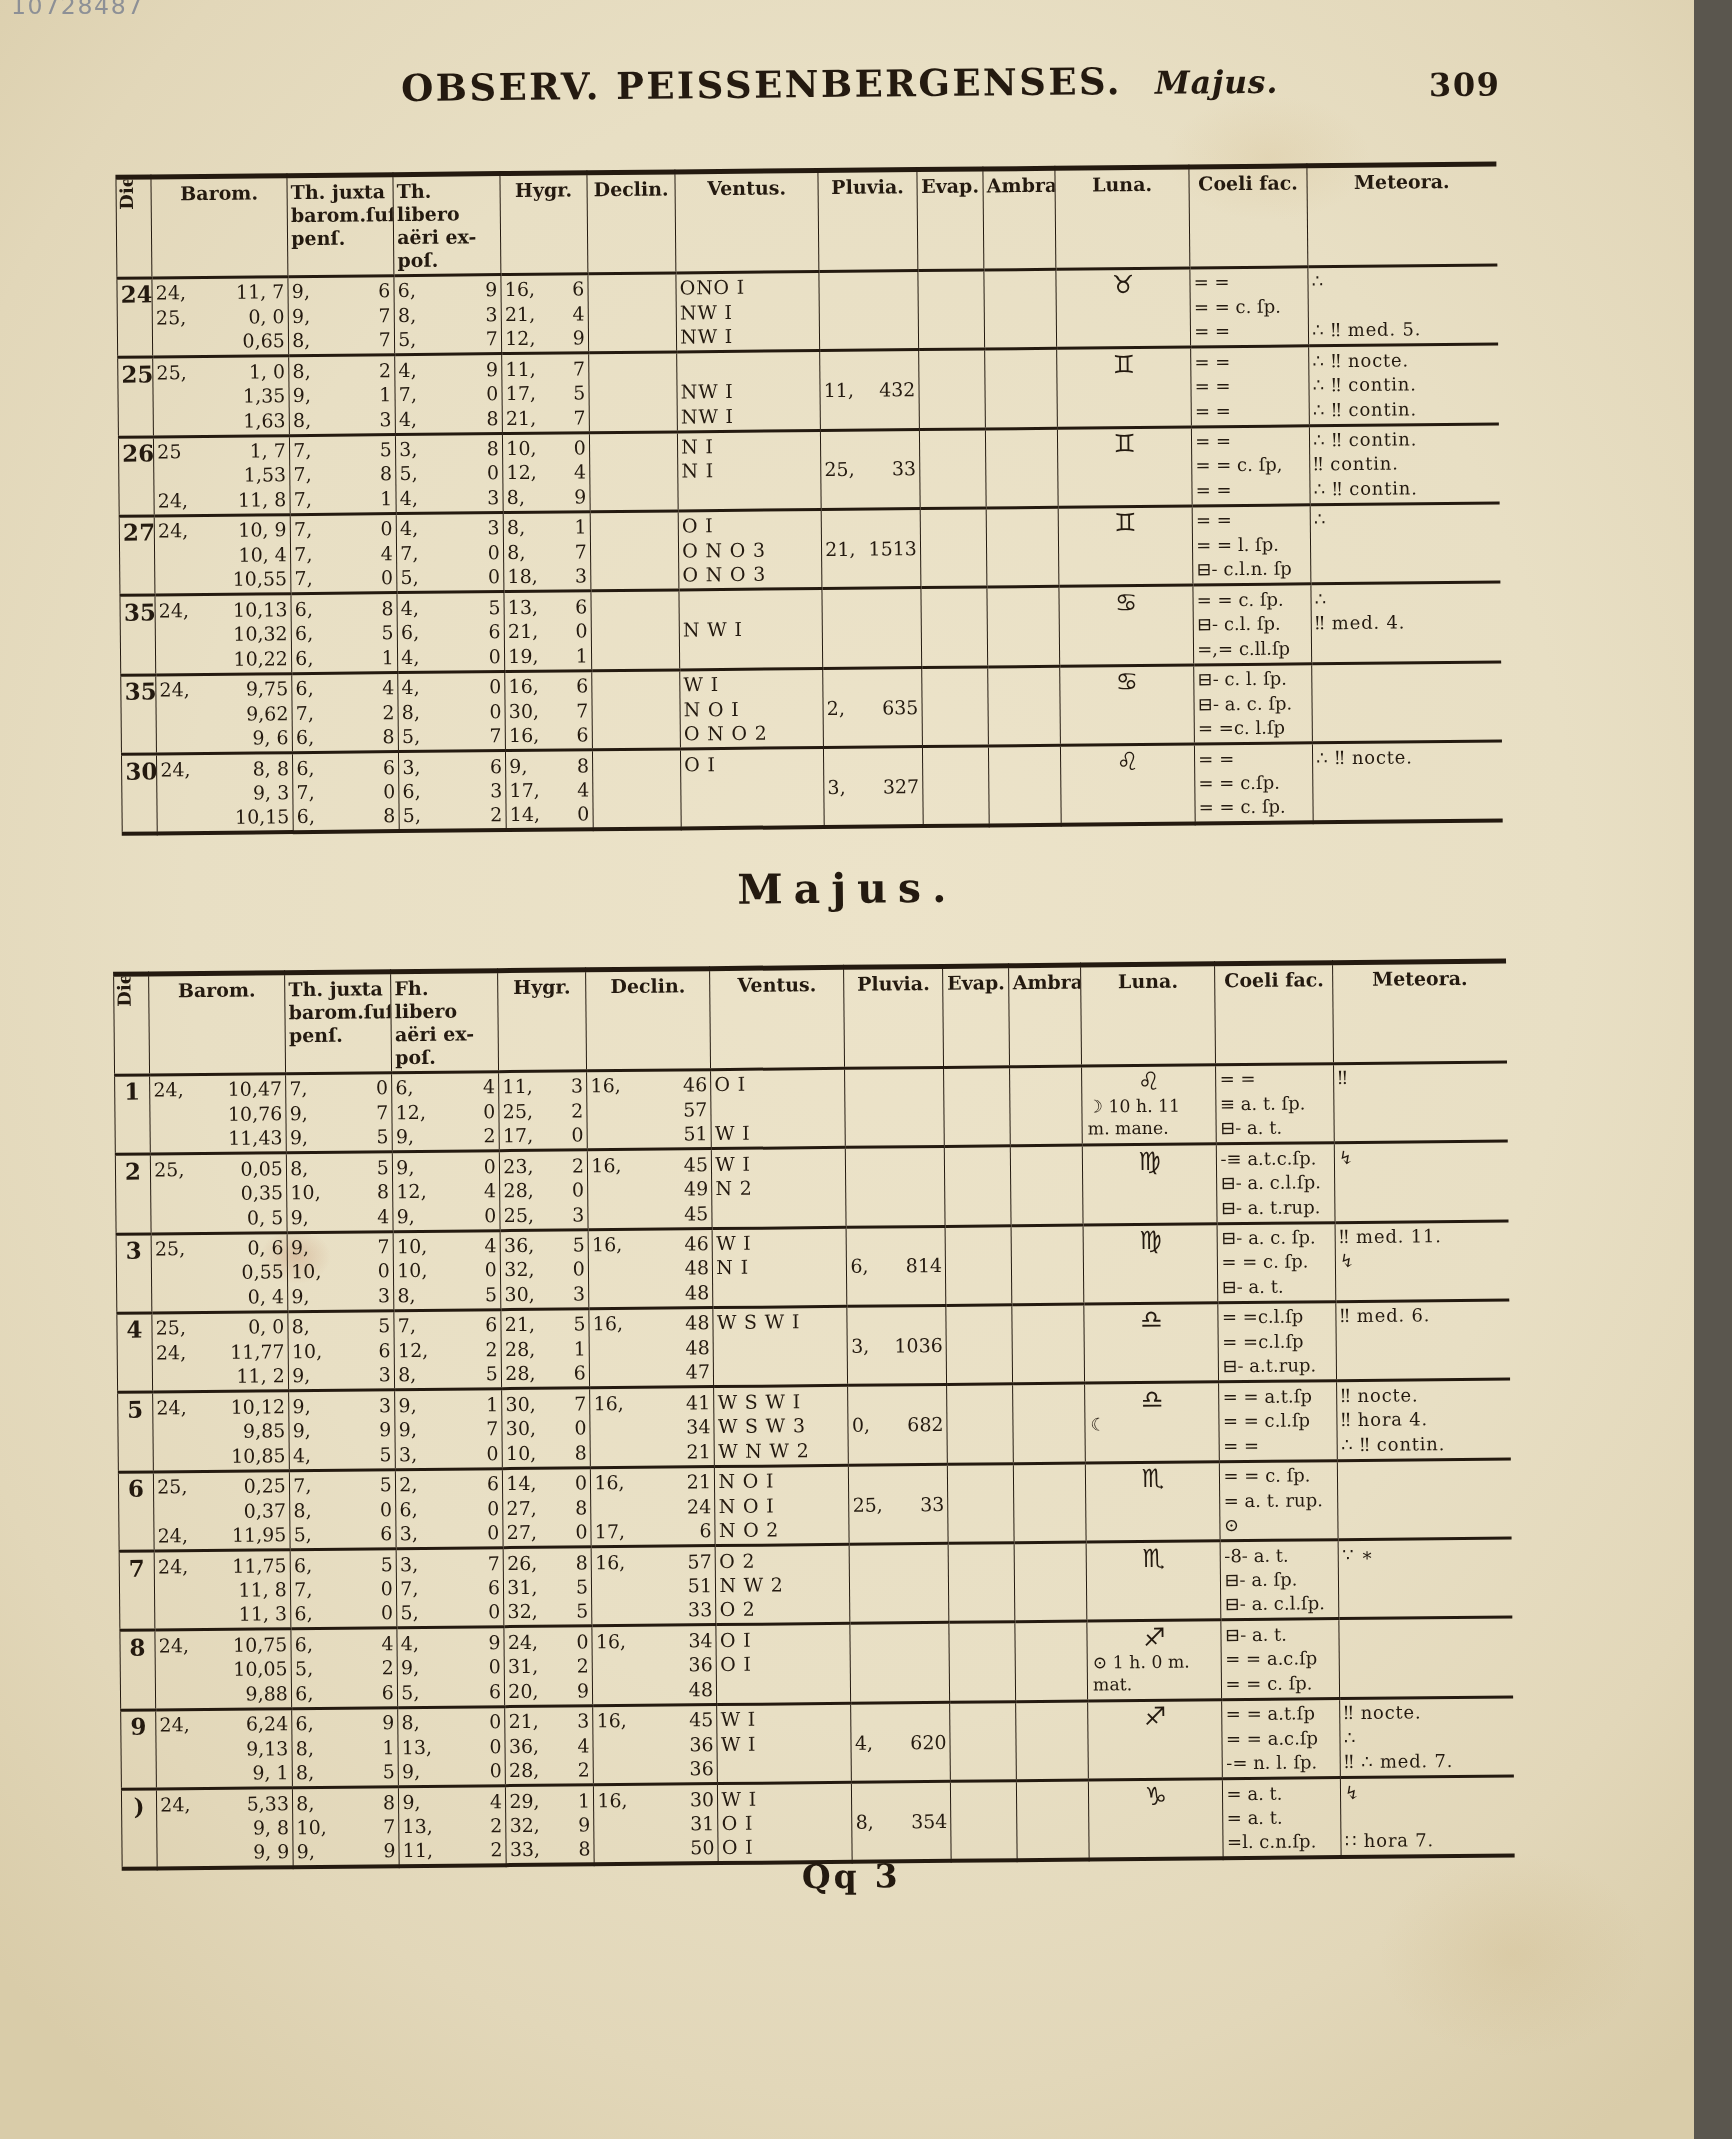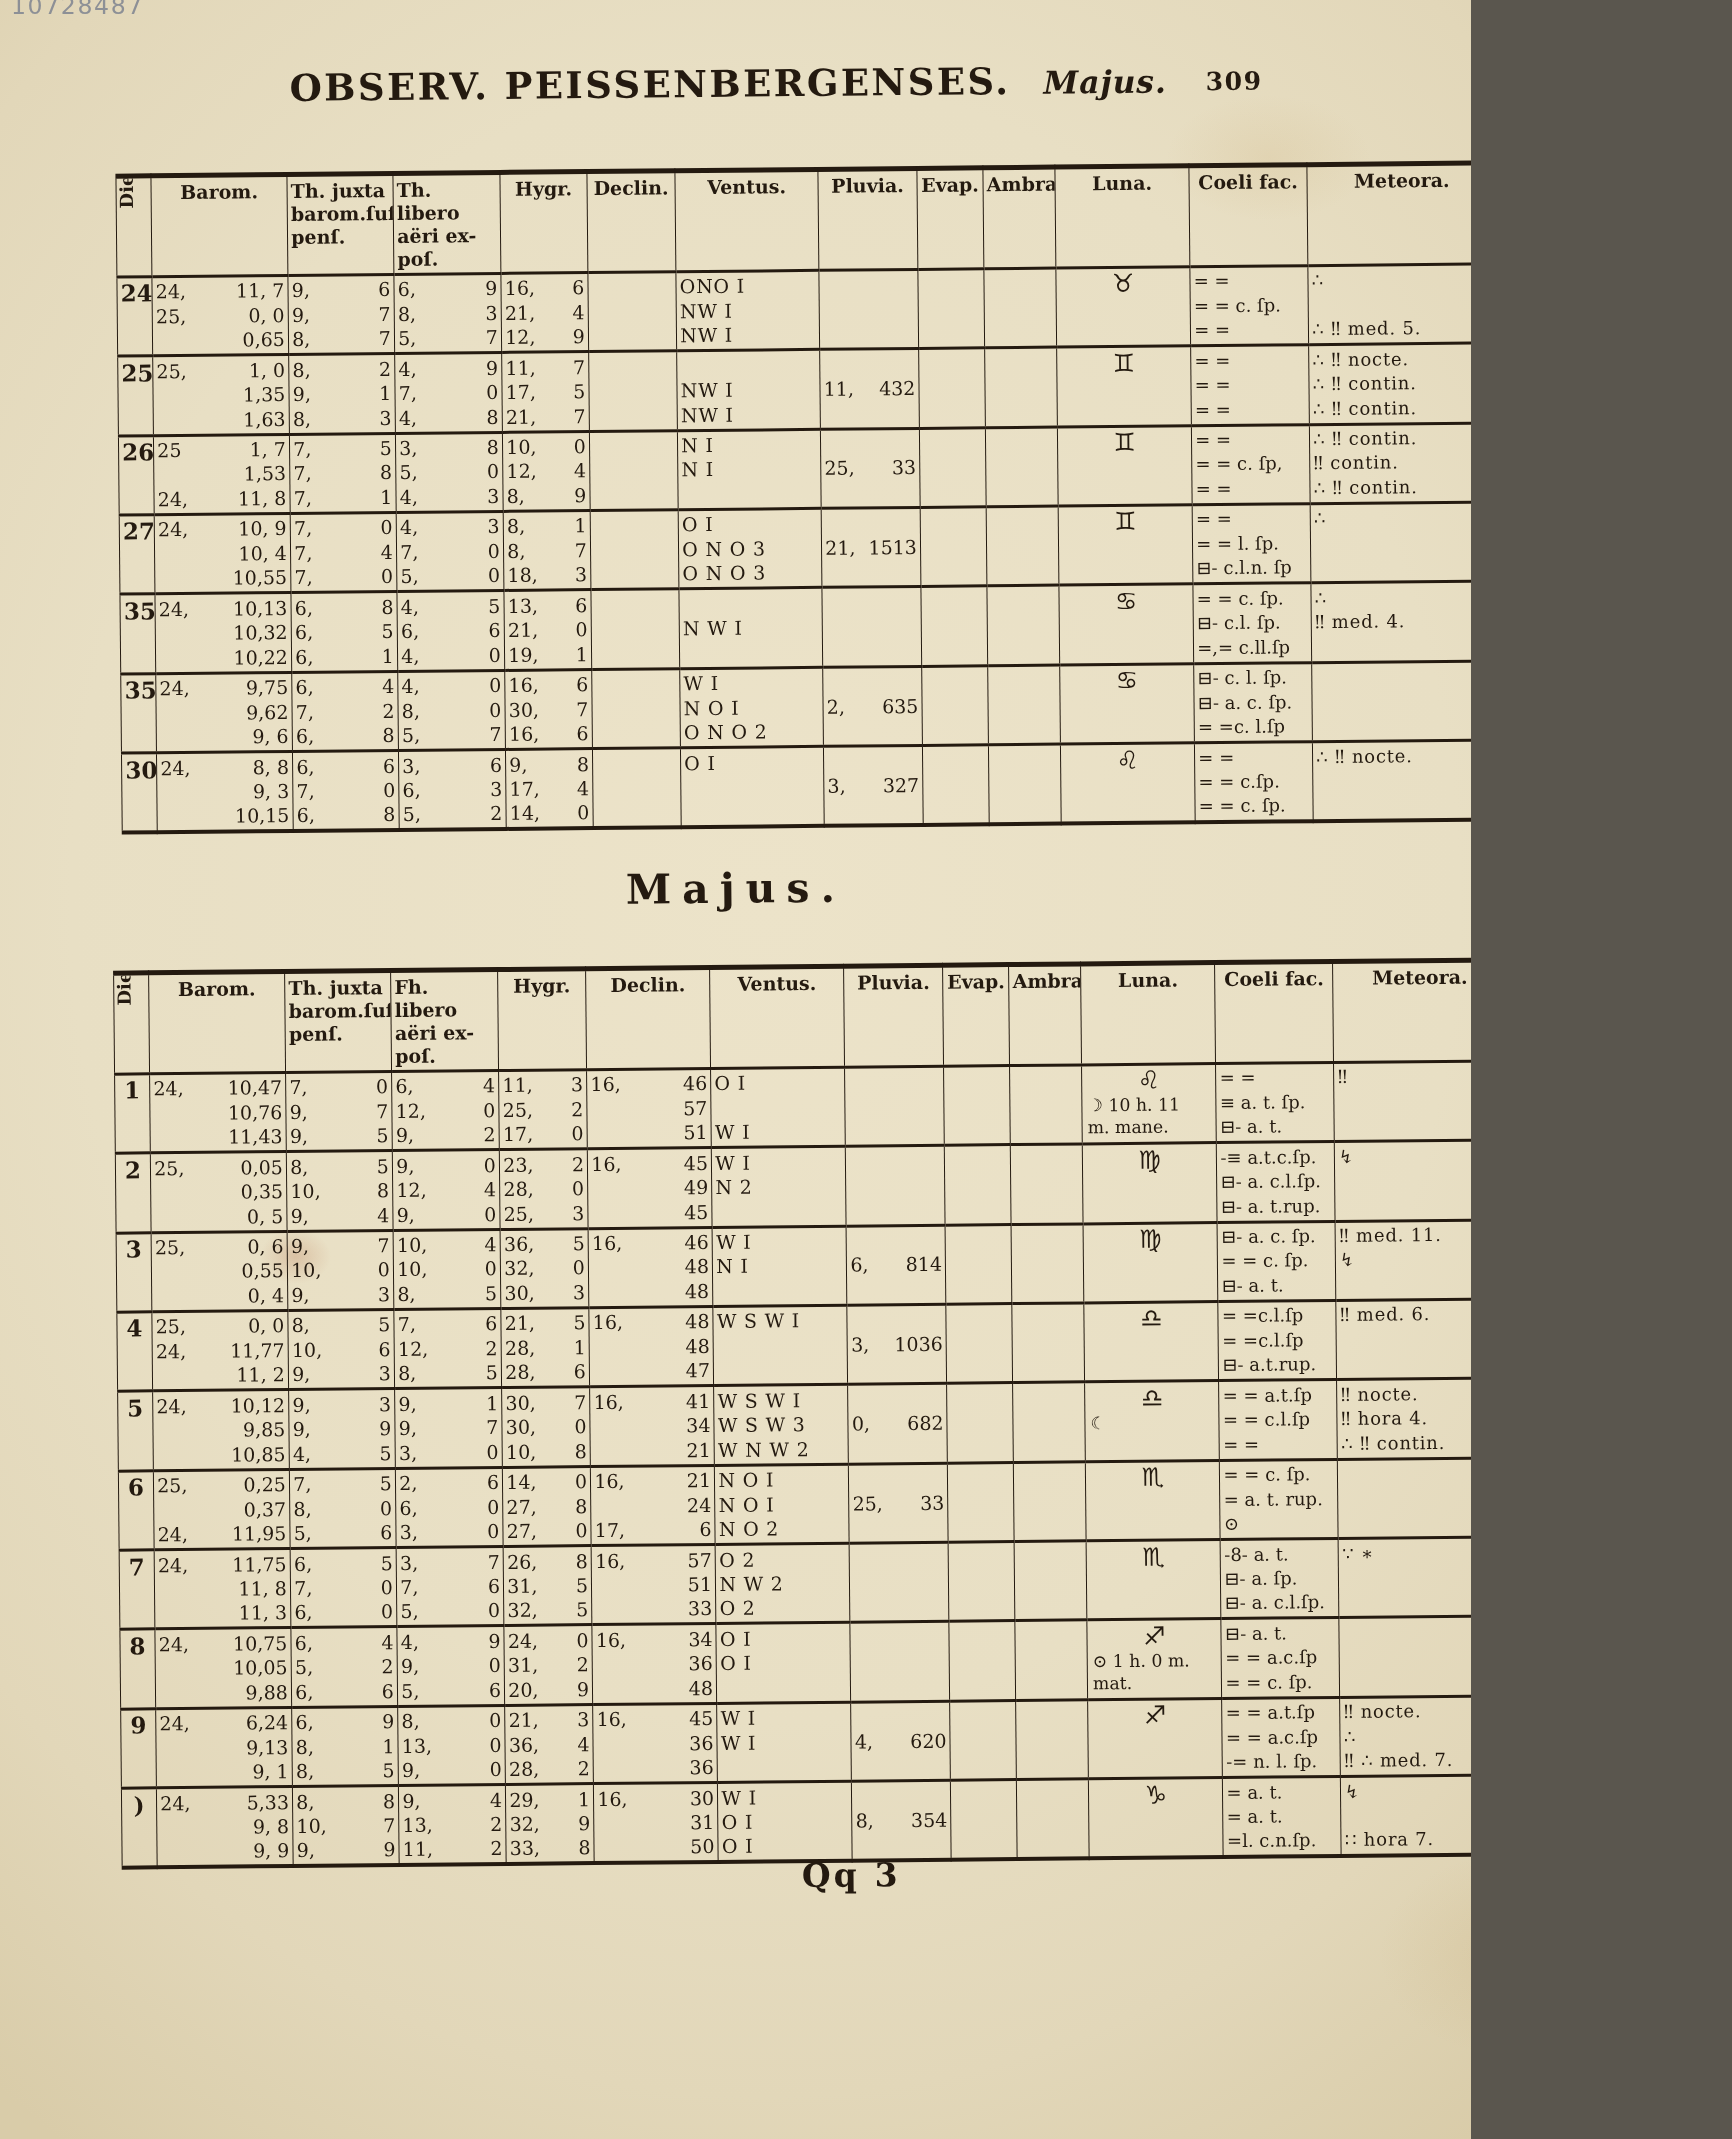--- a/index.html
+++ b/index.html
@@ -1,40 +1,41 @@
 <!DOCTYPE html>
 <html style="font-size:12.6px"><head>
 <meta charset="utf-8">
 <title>Observ. Peissenbergenses</title>
 <style>
   html,body{margin:0;padding:0;background:#5a564e;}
   .page{
     position:relative;
-    width:1471px;height:2140px;
+    width:1658px;height:2140px;
     background:
       radial-gradient(ellipse 1261px 1497px at 52% 42%, #ece3c9 0%, #e8dfc4 55%, #e2d7b9 80%, #d9cca9 100%);
     overflow:hidden;
     font-family:"DejaVu Serif","DejaVu Sans",serif;
     color:#241a10;
+    padding-left:36px;
   }
   .skew{position:absolute;inset:0;transform:rotate(-0.55deg);transform-origin:55% 40%;}
   .stain{position:absolute;border-radius:50%;pointer-events:none;}
   .stain1{left:1166px;top:95px;width:205px;height:126px;background:radial-gradient(closest-side,rgba(190,150,80,0.12),rgba(190,150,80,0));}
   .stain2{left:260px;top:1229px;width:71px;height:55px;background:radial-gradient(closest-side,rgba(160,70,30,0.20),rgba(160,70,30,0));}
   .stain3{left:1379px;top:1852px;width:268px;height:205px;background:radial-gradient(closest-side,rgba(185,150,85,0.14),rgba(185,150,85,0));}
 
   .watermark{position:absolute;left:11px;top:-7.9px;
     font-family:"DejaVu Sans","Liberation Sans",sans-serif;
     font-size:23.6px;color:#8d9096;letter-spacing:1.6px;}
 
   .pagehead{position:absolute;left:0;top:61px;width:100%;}
   .pagehead-inner{display:flex;justify-content:center;align-items:baseline;gap:33px;}
   .ph-title{font-size:37px;font-weight:bold;letter-spacing:2.4px;}
   .ph-month{font-size:31.5px;font-style:italic;font-weight:bold;letter-spacing:0.8px;}
-  .ph-num{position:absolute;right:201px;top:9.5px;font-size:25px;font-weight:bold;letter-spacing:1.6px;}
+  .ph-num{position:absolute;right:186px;top:9.5px;font-size:32px;font-weight:bold;letter-spacing:1.6px;}
 
   table.obs{border-collapse:collapse;table-layout:fixed;
     border-top:5.5px solid #241a10;border-bottom:4.7px solid #241a10;}
   table.obs th, table.obs td{
     border-left:1.6px solid #241a10;
     padding:1.6px 3.2px 1.6px 3.2px;vertical-align:top;overflow:hidden;}
   table.obs thead th{
     border-bottom:3.9px solid #241a10;
     font-size:19px;font-weight:bold;text-align:left;vertical-align:top;
     padding-top:3.2px;line-height:23px;height:76px;}

